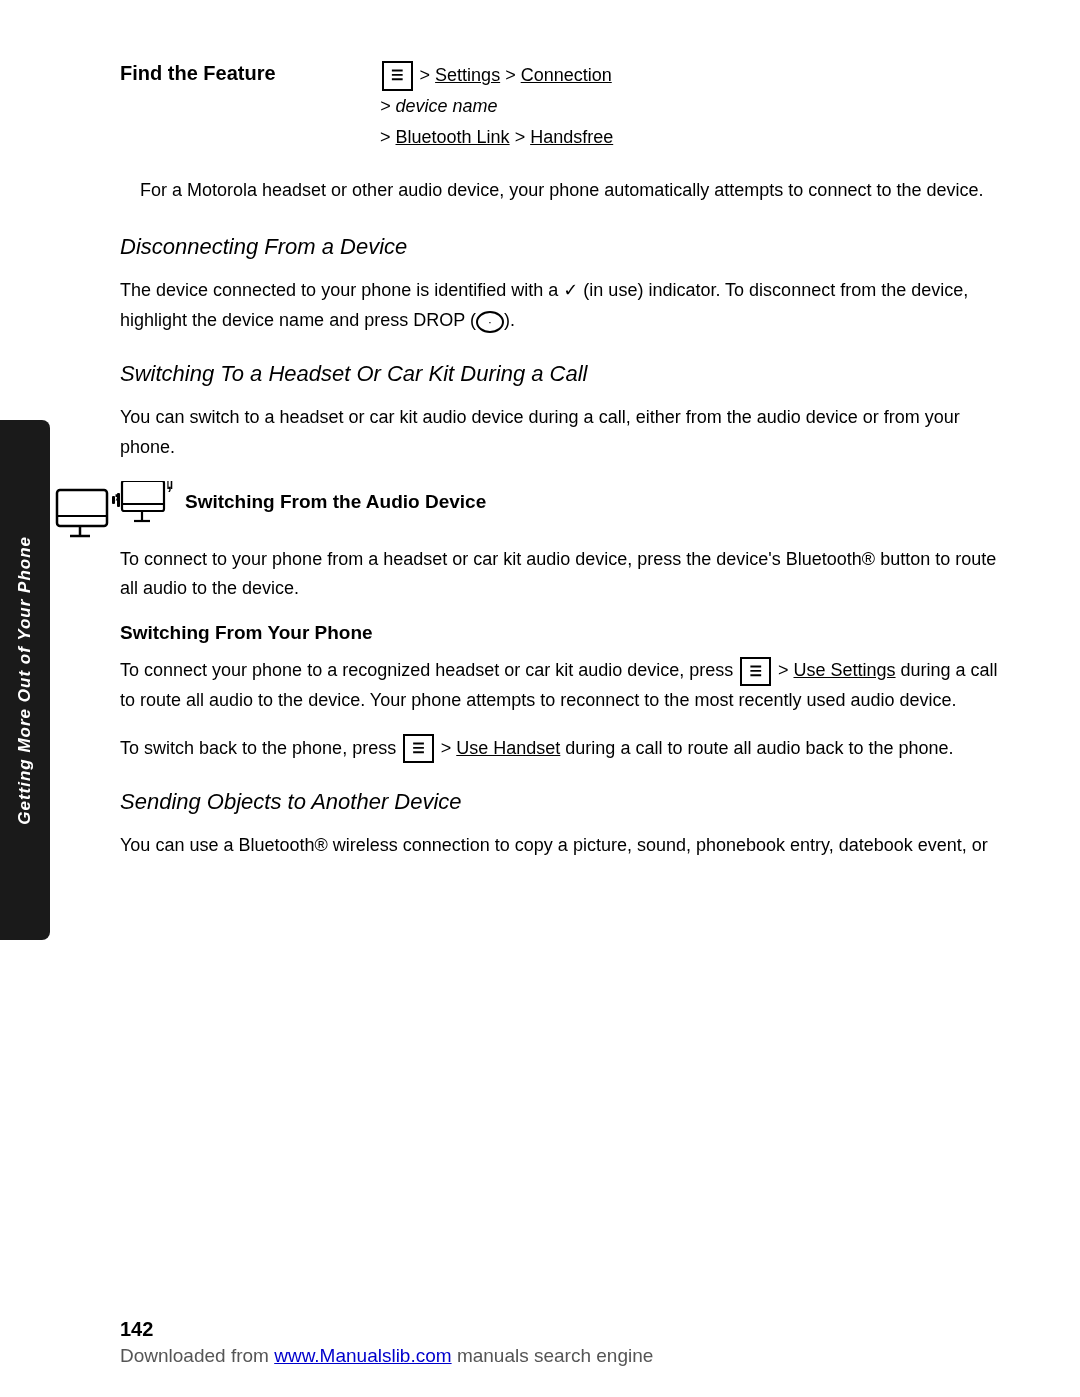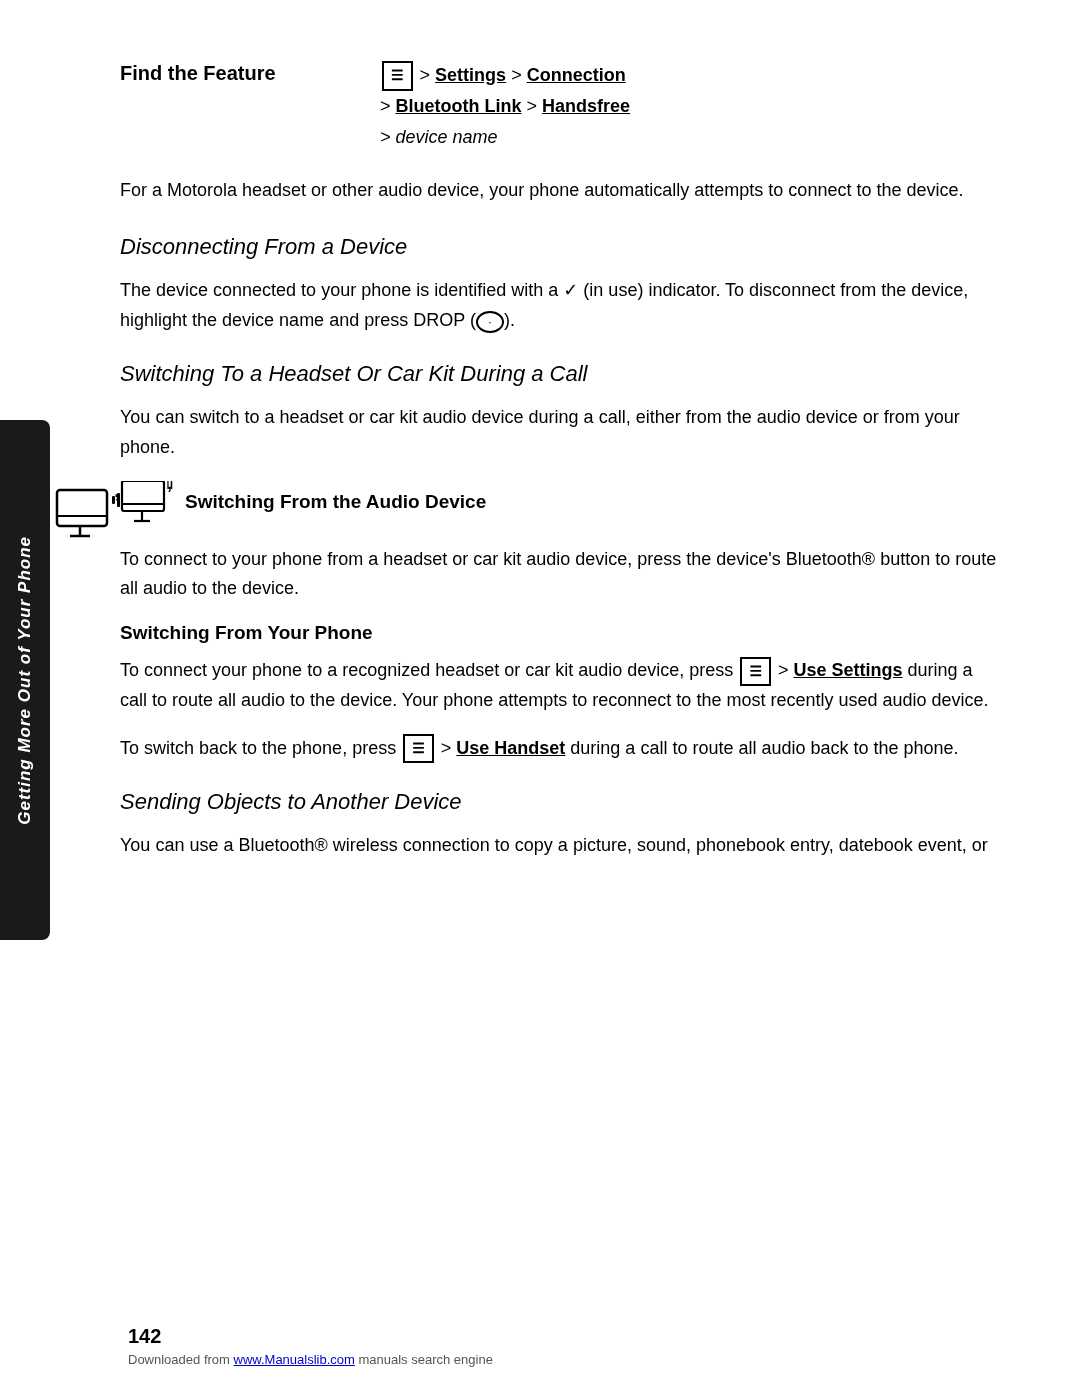--- a/index.html
+++ b/index.html
@@ -74,20 +74,21 @@
 
     .nav-italic {
       font-style: italic;
     }
 
     
     .intro-para {
       font-size: 18px;
       line-height: 1.65;
       margin-bottom: 28px;
+      margin-left: 20px;
     }
 
     
     .section-heading-italic {
       font-size: 22px;
       font-weight: normal;
       font-style: italic;
       margin-bottom: 16px;
       margin-top: 26px;
     }
@@ -135,43 +136,42 @@
       line-height: 18px;
       font-size: 13px;
     }
 
     
     .bold-text {
       font-weight: normal;
     }
 
     .bold-underline {
-      font-weight: bold;
+      font-weight: normal;
       text-decoration: underline;
     }
 
     
     .page-footer {
       position: absolute;
       bottom: 30px;
       left: 120px;
       right: 77px;
       display: flex;
       flex-direction: column;
       gap: 4px;
-      margin-left: 8px;
     }
 
     .page-number {
       font-size: 20px;
       font-weight: bold;
     }
 
     .footer-download-text {
-      font-size: 13px;
+      font-size: 19px;
       color: #555;
     }
 
     .footer-link {
       color: #0000cc;
       text-decoration: underline;
     }
 
     
     .bluetooth-device-svg {
@@ -208,27 +208,27 @@
     <div class="find-feature-label">Find the Feature</div>
     <div class="nav-path">
       <div>
         <span class="inline-menu-btn">☰</span>
         <span> &gt; </span>
         <span class="bold-underline">Settings</span>
         <span> &gt; </span>
         <span class="bold-underline">Connection</span>
       </div>
       <div>
+        <span class="nav-italic">&gt; device name</span>
+      </div>
+      <div>
         <span>&gt; </span>
         <span class="bold-underline">Bluetooth Link</span>
         <span> &gt; </span>
         <span class="bold-underline">Handsfree</span>
-      </div>
-      <div>
-        <span class="nav-italic">&gt; device name</span>
       </div>
     </div>
   </div>
 
   <p class="intro-para">For a Motorola headset or other audio device, your phone automatically attempts to connect to the device.</p>
 
   <h2 class="section-heading-italic">Disconnecting From a Device</h2>
 
   <div class="body-para">
     <span>The device connected to your phone is identified with a ✓ (in use) indicator. To disconnect from the device, highlight the device name and press</span>

